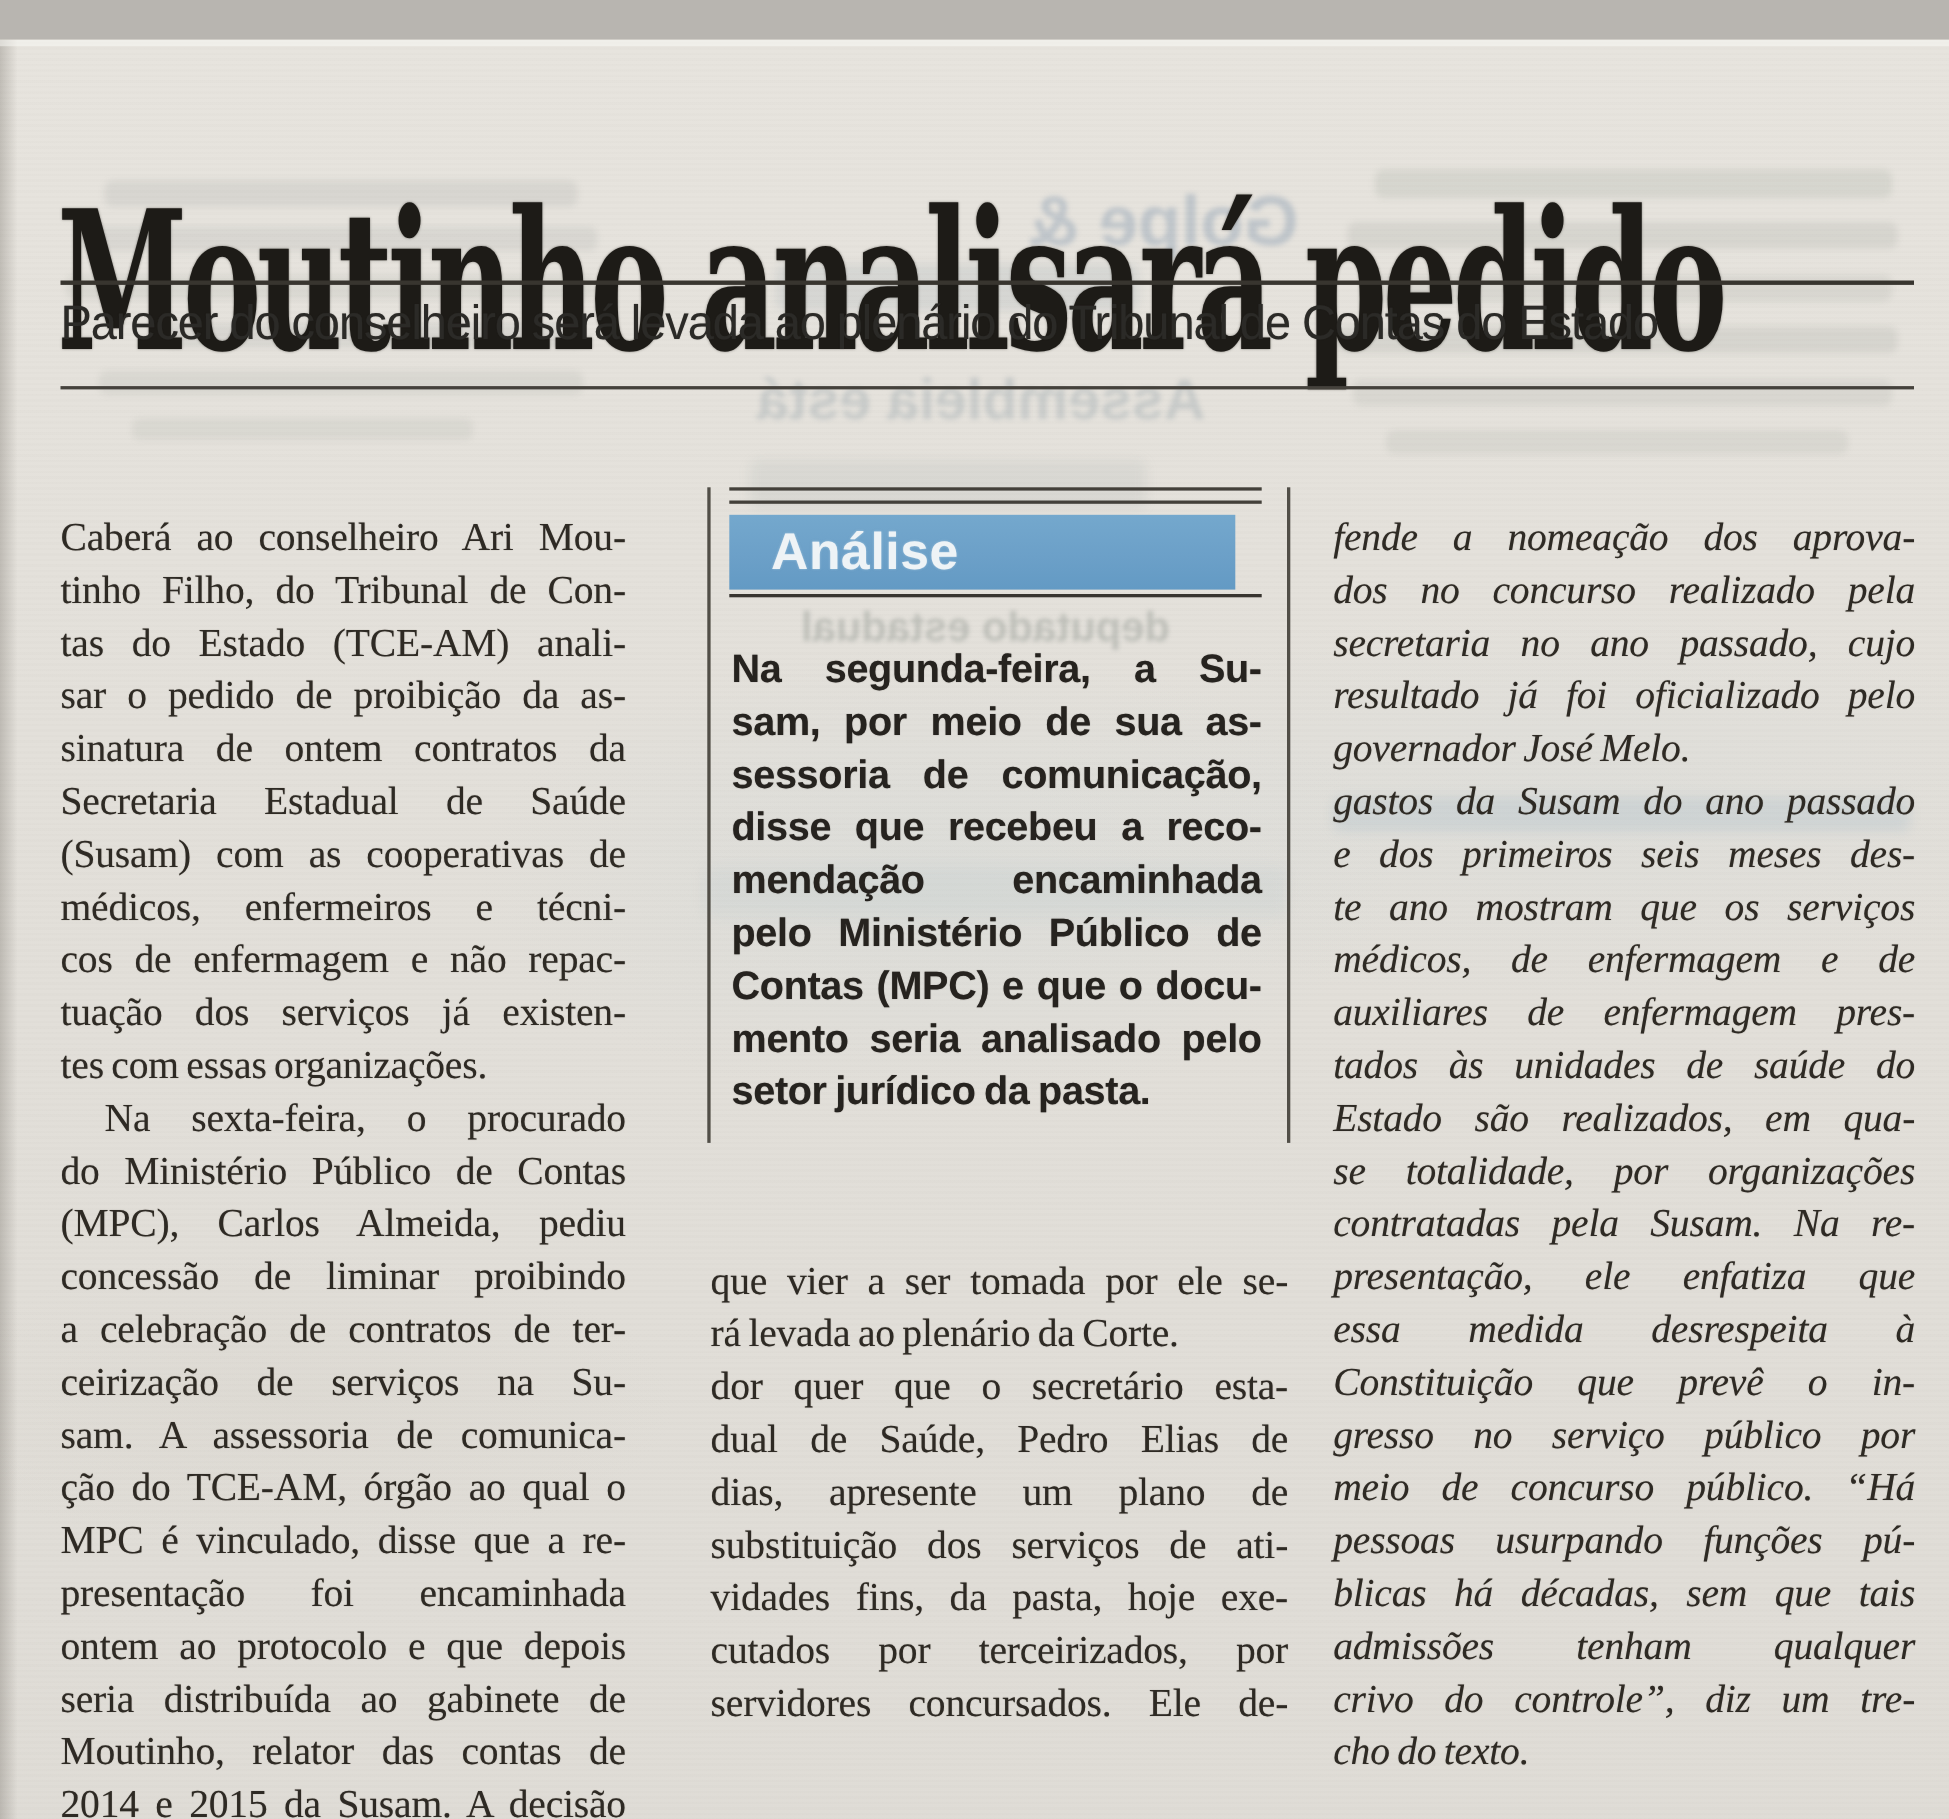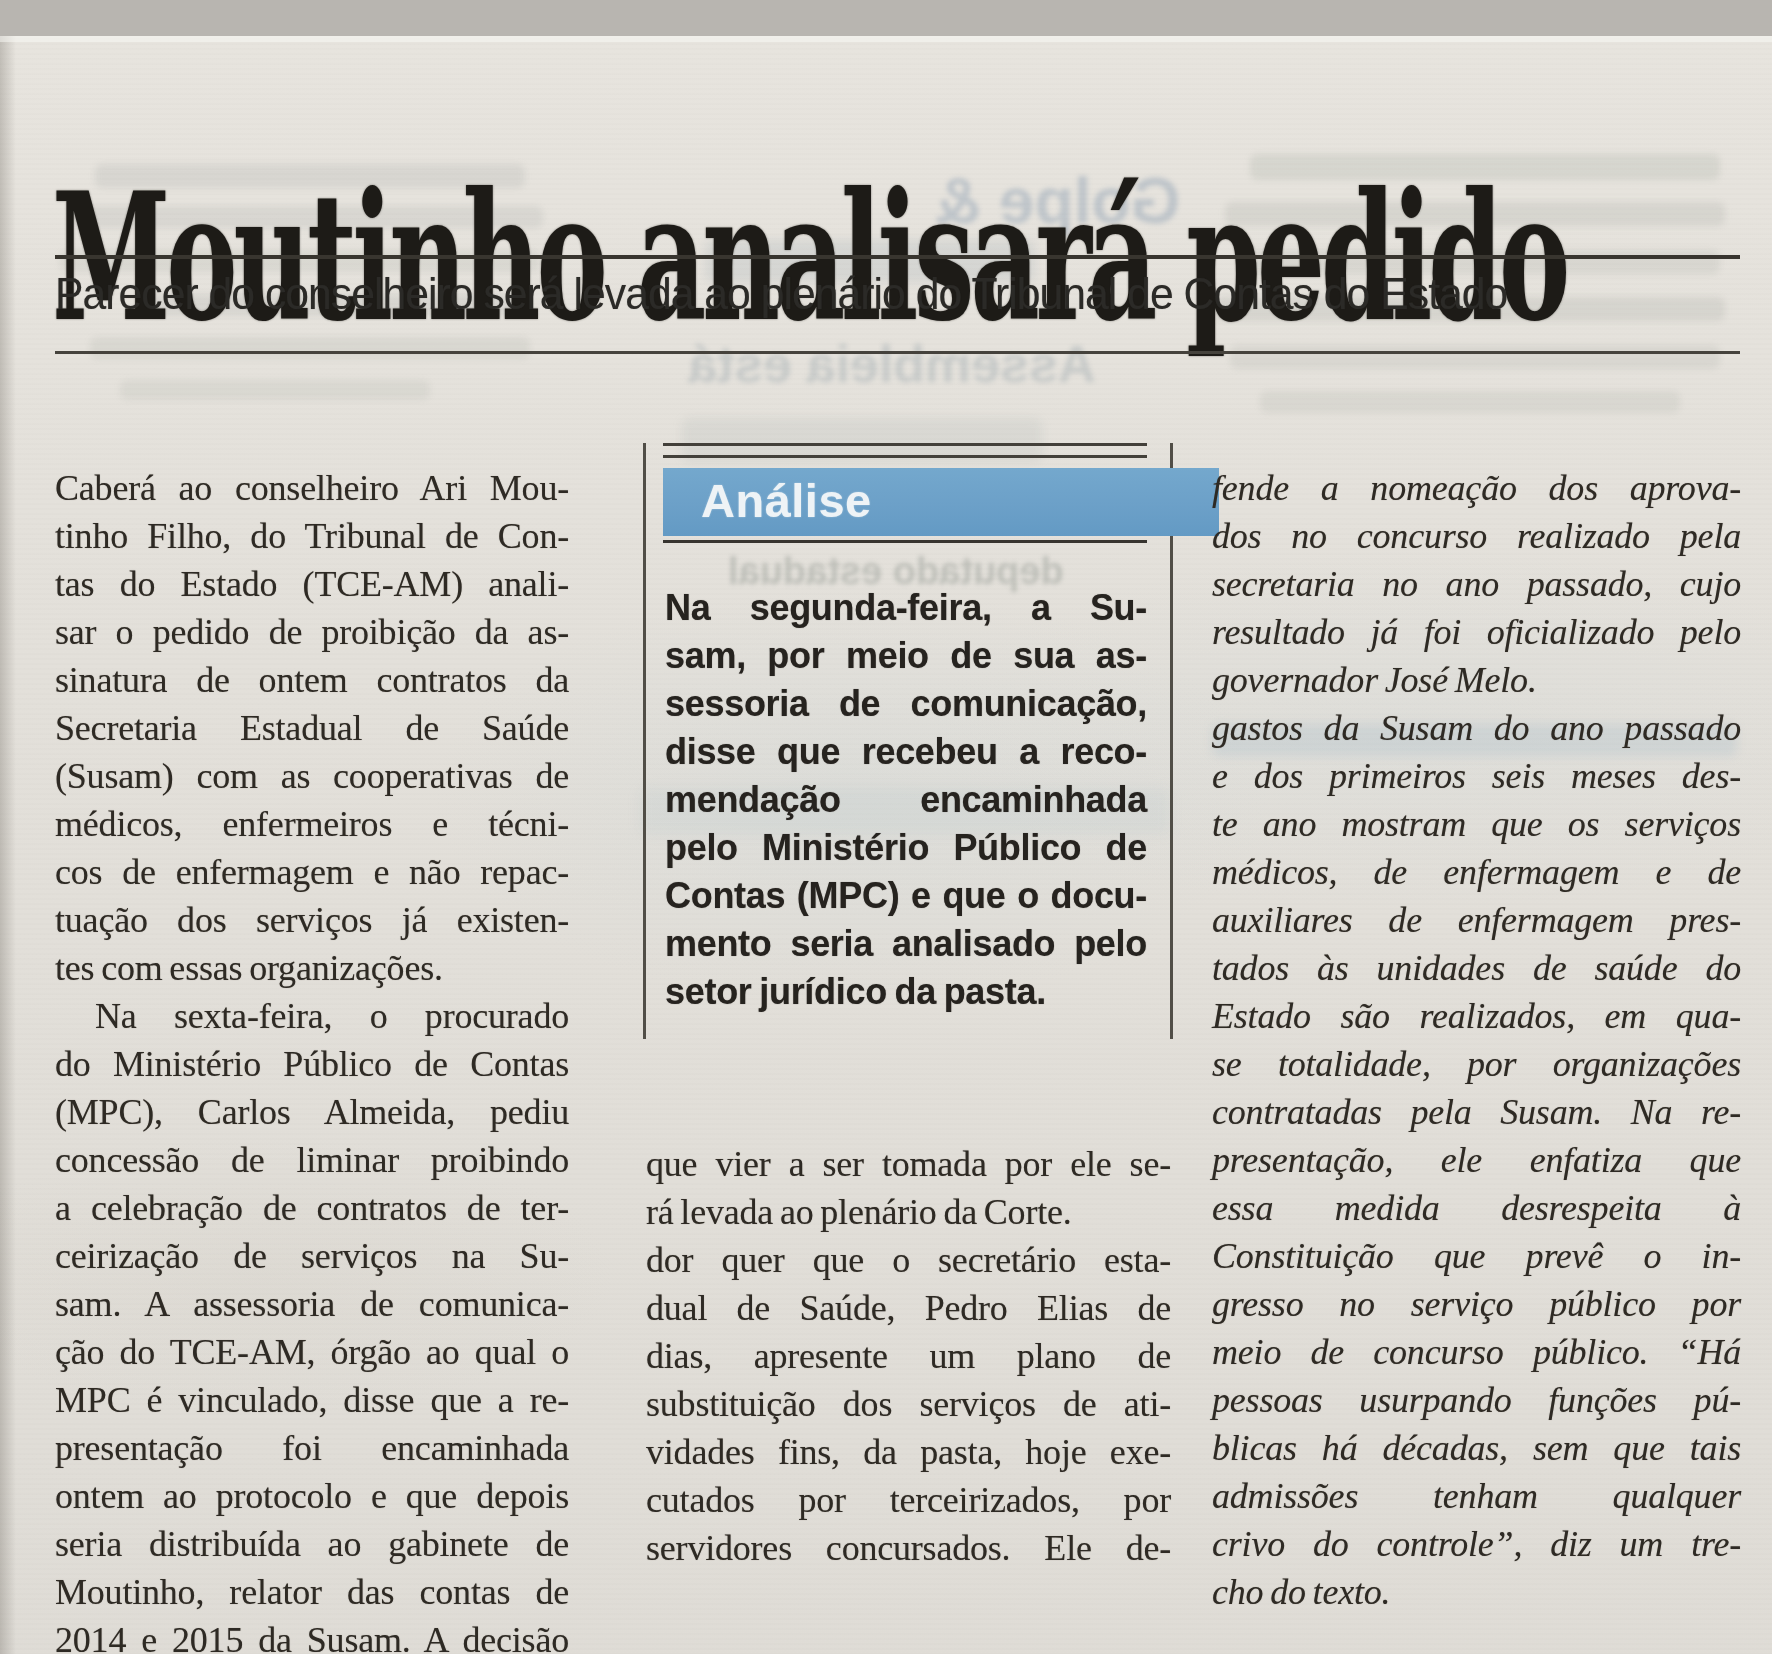--- a/index.html
+++ b/index.html
@@ -62,21 +62,21 @@
 
   
   .an-vline{position:absolute;width:3px;background:#514e47;top:407px;height:596px;}
   .an-vline.l{left:643px;}
   .an-vline.r{left:1170px;}
   .an-hrule{position:absolute;left:663px;width:484px;height:3px;background:#43403a;}
   .an-hrule.t1{top:407px;}
   .an-hrule.t2{top:419px;}
   .an-hrule.t3{top:504px;background:#37342f;}
   .an-bar{
-    position:absolute;left:663px;top:432px;width:556px;height:68px;
+    position:absolute;left:663px;top:432px;width:460px;height:68px;
     background:linear-gradient(180deg,#74a8cd,#6ca0c8 55%,#639ac4);
   }
   .an-bar .lbl{
     position:absolute;left:38px;top:50%;transform:translateY(-52%);
     font-family:"Liberation Sans",sans-serif;font-weight:bold;font-size:47px;
     color:#eef3f6;letter-spacing:0.5px;text-shadow:0 0 2px rgba(230,240,245,.5);
   }
   .col-analysis{
     position:absolute;left:665px;top:548px;width:482px;
     font-family:"Liberation Sans",sans-serif;font-weight:bold;

